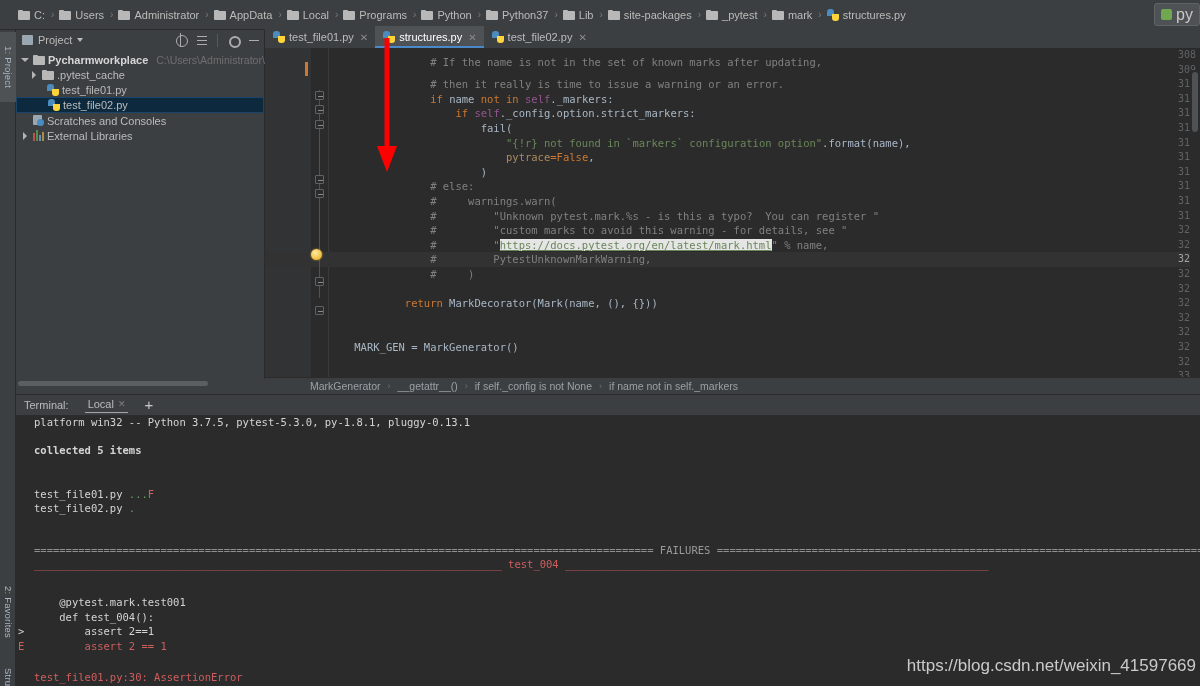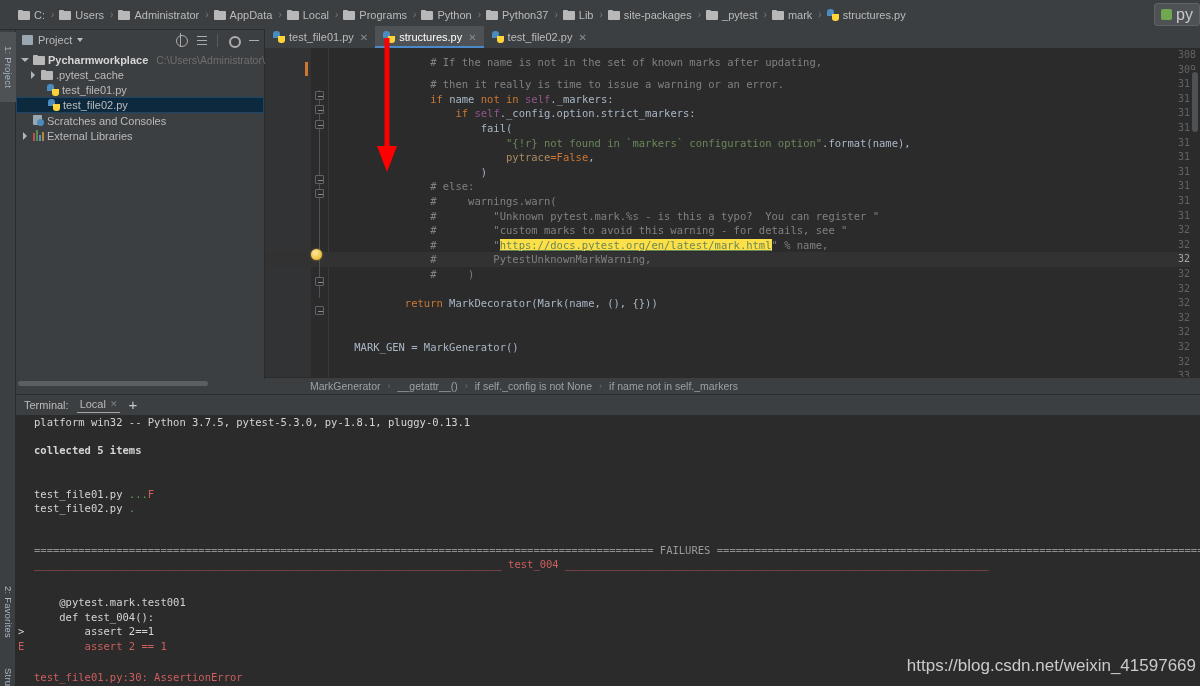--- a/index.html
+++ b/index.html
@@ -193,21 +193,21 @@
   }
   .cur-row {
     position: absolute; left: 0; width: 935px; height: 14.6px; background: #323232;
   }
   .kw  { color: #cc7832; }
   .cm  { color: #808080; }
   .st  { color: #6a8759; }
   .sf  { color: #94558d; }
   .id  { color: #a9b7c6; }
   .param { color: #aa8b5f; }
-  .link { color: #6a8759; text-decoration: underline; background: #fde047; }
+  .link { color: #6a8759; text-decoration: underline; background: #e5e5e5; }
   .bulb {
     position:absolute; width:11px; height:11px; border-radius:50%;
     background: radial-gradient(circle at 40% 35%, #ffe9a0 0%, #f0c040 65%, #c09020 100%);
     box-shadow: 0 0 2px #d8a63a;
   }
   .foldmark {
     position: absolute; width: 9px; height: 9px; border: 1px solid #5f6364;
     background: #2b2b2b; border-radius: 1px;
   }
   .foldmark::before {
@@ -236,21 +236,21 @@
   .cb-item { color: #9aa0a6; font-size: 10.5px; white-space: nowrap; }
   .cb-sep { color: #6e7275; font-size: 9px; padding: 0 7px; }
 
   
   .termpanel {
     position: absolute; left: 16px; top: 394px; width: 1184px; height: 292px;
     background: #2b2b2b; border-top: 1px solid #2b2b2b;
   }
   .term-header {
     height: 20px; background: #3c3f41; display: flex; align-items: center;
-    padding-left: 8px; gap: 8px;
+    padding-left: 8px; gap: 16px;
   }
   .term-title { color: #bbbbbb; font-size: 11px; }
   .term-tab {
     color: #bbbbbb; font-size: 11px; position: relative; padding: 0 3px 2px 3px;
     display: flex; align-items: center; gap: 4px;
   }
   .term-tab::after {
     content:""; position:absolute; left:0; bottom:-1px; width:100%; height:1.5px;
     background:#a4a4a4;
   }
@@ -387,21 +387,21 @@
     </div>
     <div class="tree" id="tree">
         <div class="trow" style="padding-left: 4px;">
           <span class="twist">
             <span class="arw-dn"></span>
           </span>
           <span class="folder-ico"></span>
           <span class="t-label bold">Pycharmworkplace</span>
           <span class="t-path">C:\Users\Administrator\Deskto</span>
         </div>
-        <div class="trow" style="padding-left: 2px; margin-left: 10px;">
+        <div class="trow" style="padding-left: 13px;">
           <span class="twist">
             <span class="arw-rt"></span>
           </span>
           <span class="folder-ico"></span>
           <span class="t-label">.pytest_cache</span>
         </div>
         <div class="trow" style="padding-left: 18px;">
           <span class="twist"></span>
           <span class="py-ico"></span>
           <span class="t-label">test_file01.py</span>

